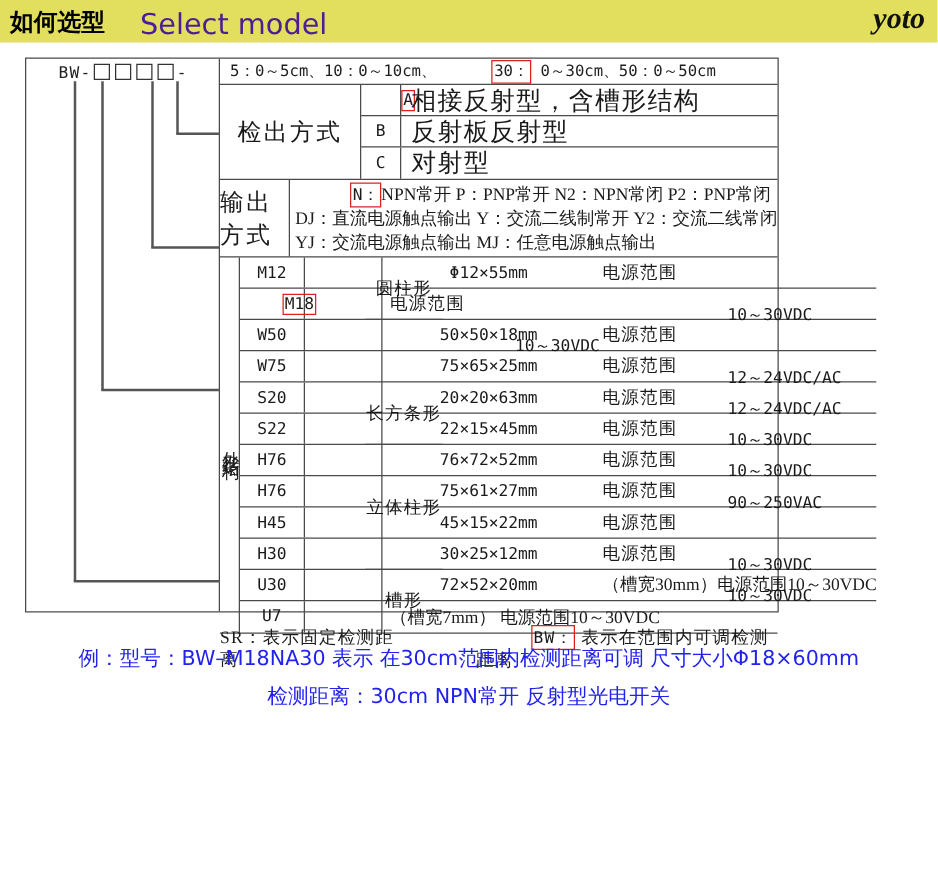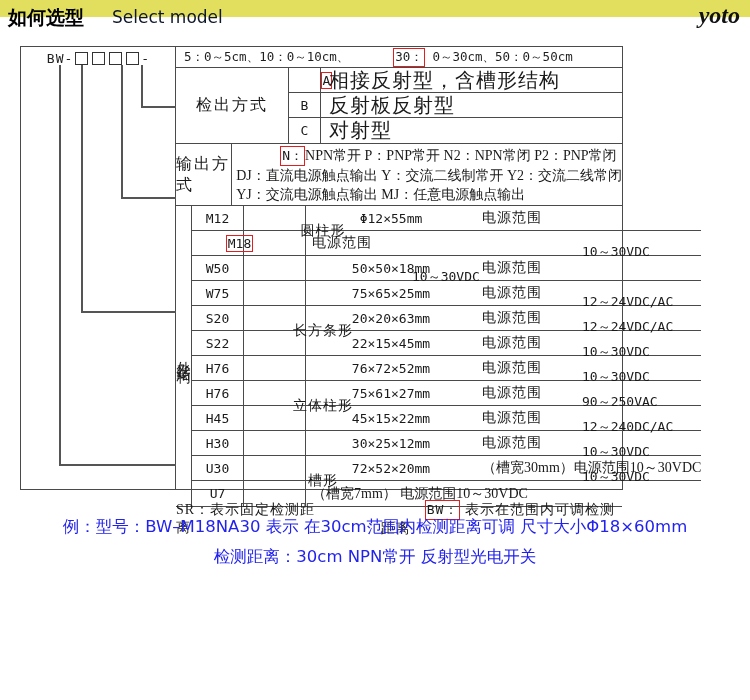--- a/index.html
+++ b/index.html
@@ -4,32 +4,32 @@
 <style>
   html,body{margin:0;padding:0;}
   body{
     width:750px;height:700px;background:#ffffff;
     font-family:"Liberation Serif","DejaVu Serif",serif;
     color:#1a1a1a;overflow:hidden;position:relative;
   }
 
   
   .header{
-    position:absolute;left:0;top:0;width:750px;height:17px;
+    position:absolute;left:0;top:0;width:750px;height:34px;
     background:#e2df5e;
   }
   .header .title-cn{
     position:absolute;left:8px;top:5px;
     font-family:"DejaVu Sans","Liberation Sans",sans-serif;
     font-size:19px;font-weight:bold;letter-spacing:0px;color:#000;
   }
   .header .title-en{
     position:absolute;left:112px;top:7px;
     font-family:"DejaVu Sans","Liberation Sans",sans-serif;
-    font-size:17px;font-weight:400;color:#0f172a;
+    font-size:23px;font-weight:400;color:#4c1d95;
   }
   .header .logo{
     position:absolute;right:10px;top:2px;
     font-family:"Liberation Serif","DejaVu Serif",serif;
     font-style:italic;font-size:24px;font-weight:bold;color:#111;
   }
 
   
   .table-wrap{
     position:absolute;left:20px;top:46px;width:603px;height:444px;
@@ -74,21 +74,21 @@
   }
 
   .r-range{height:20px;padding-left:8px;
     font-family:"DejaVu Sans Mono","Liberation Mono",monospace;
     font-size:12.5px;letter-spacing:0px;}
 
   
   .blk{display:flex;}
   .lbl-col{
     width:113px;display:flex;align-items:center;justify-content:center;
-    font-size:16px;letter-spacing:2px;
+    font-size:19px;letter-spacing:2px;
     border-right:1.5px solid #4a4a4a;box-sizing:border-box;
   }
   .sub-rows{flex:1;}
   .sub-row{
     display:flex;align-items:center;height:25px;
     border-bottom:1.5px solid #4a4a4a;box-sizing:border-box;
   }
   .sub-row:last-child{border-bottom:none;}
   .code-cell{
     width:32px;display:flex;align-items:center;justify-content:center;
@@ -319,21 +319,20 @@
             <div class="s-dim">76×72×52mm</div>
             <div class="s-pl">电源范围</div>
             <div class="s-v">90～250VAC</div>
           </div>
 
           <div class="s-row">
             <div class="s-code">H76</div>
             <div style="width:62px;"></div>
             <div class="s-dim">75×61×27mm</div>
             <div class="s-pl">电源范围</div>
-            <div class="s-v">12～240DC/AC</div>
           </div>
 
           <div class="s-row">
             <div class="s-code">H45</div>
             <div style="width:62px;"></div>
             <div class="s-dim">45×15×22mm</div>
             <div class="s-pl">电源范围</div>
             <div class="s-v">10～30VDC</div>
           </div>
 

